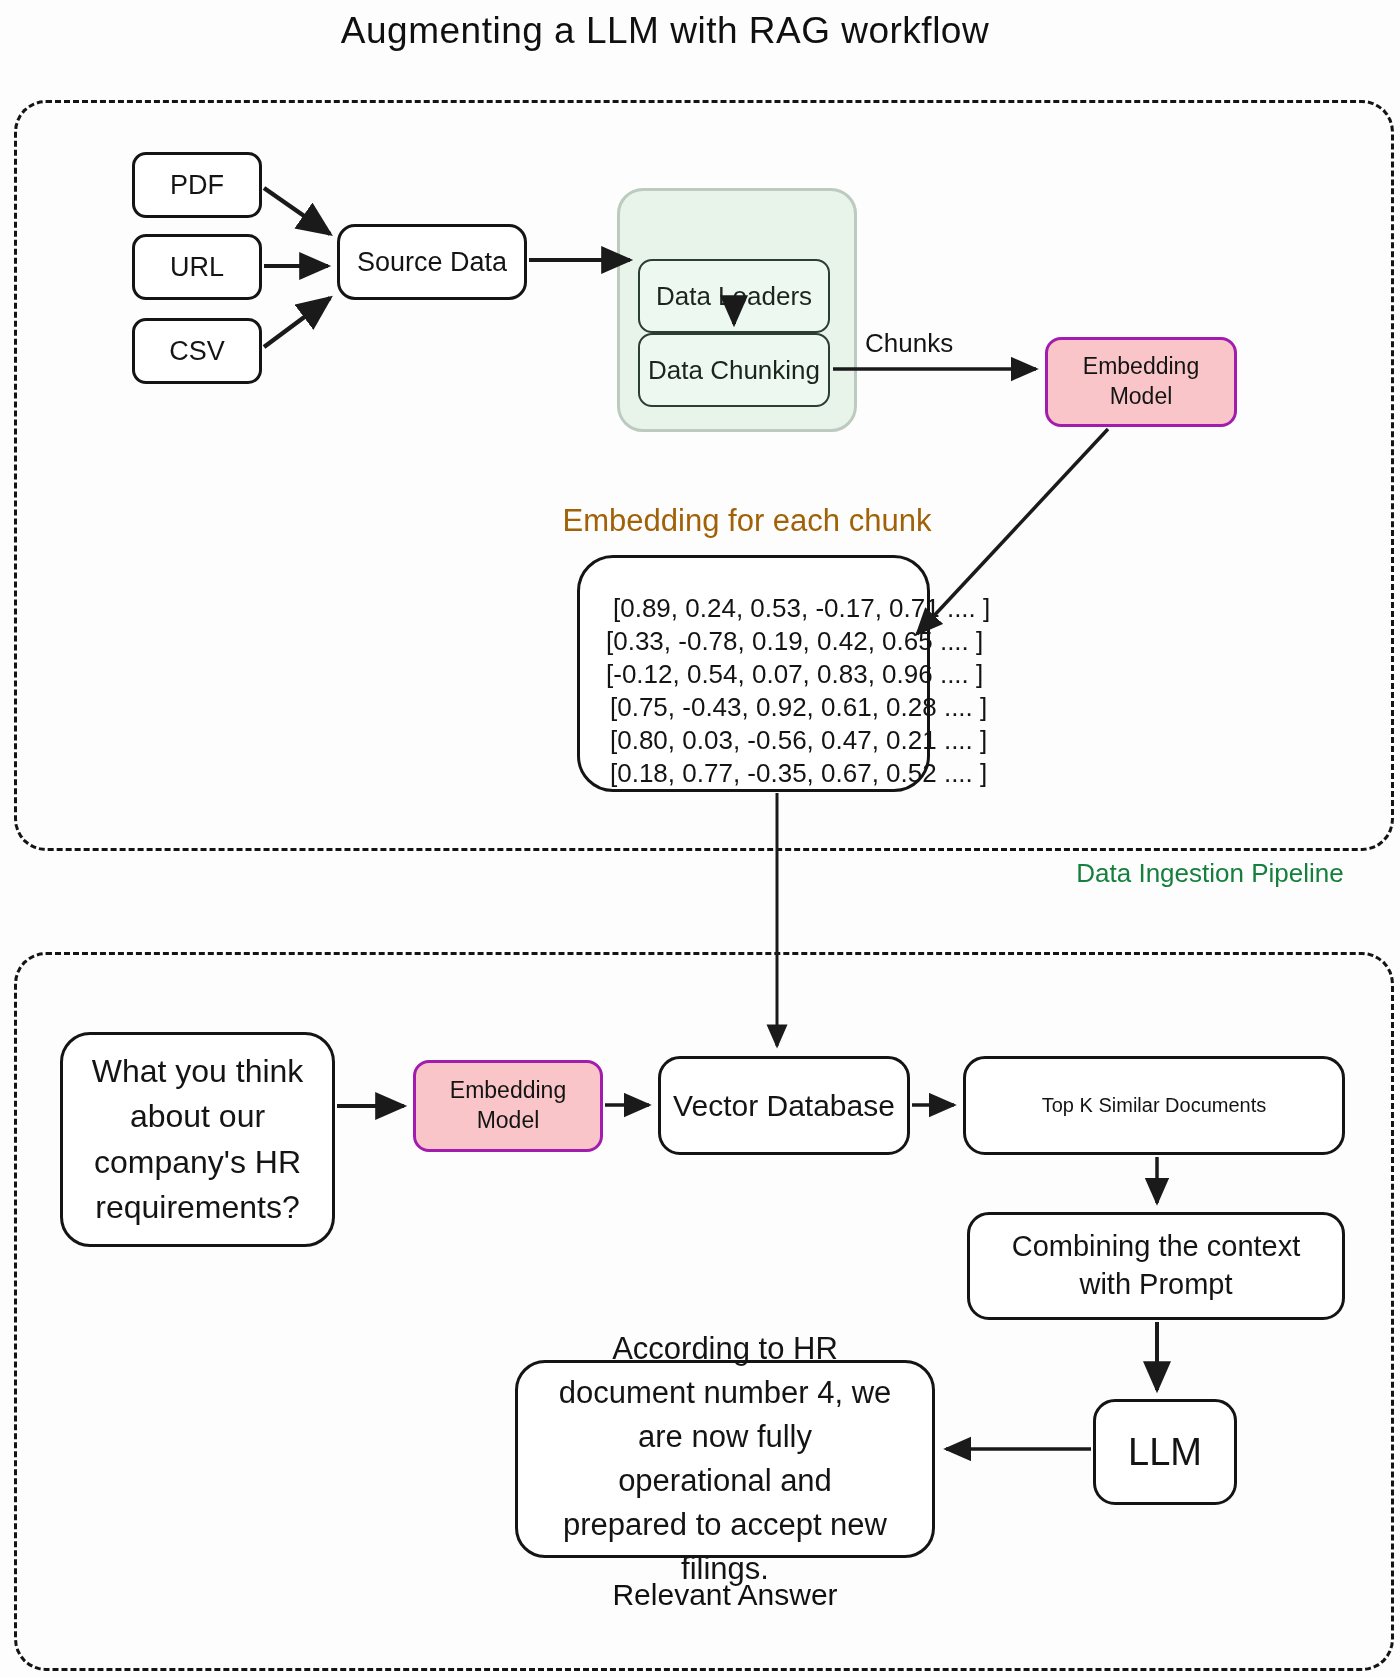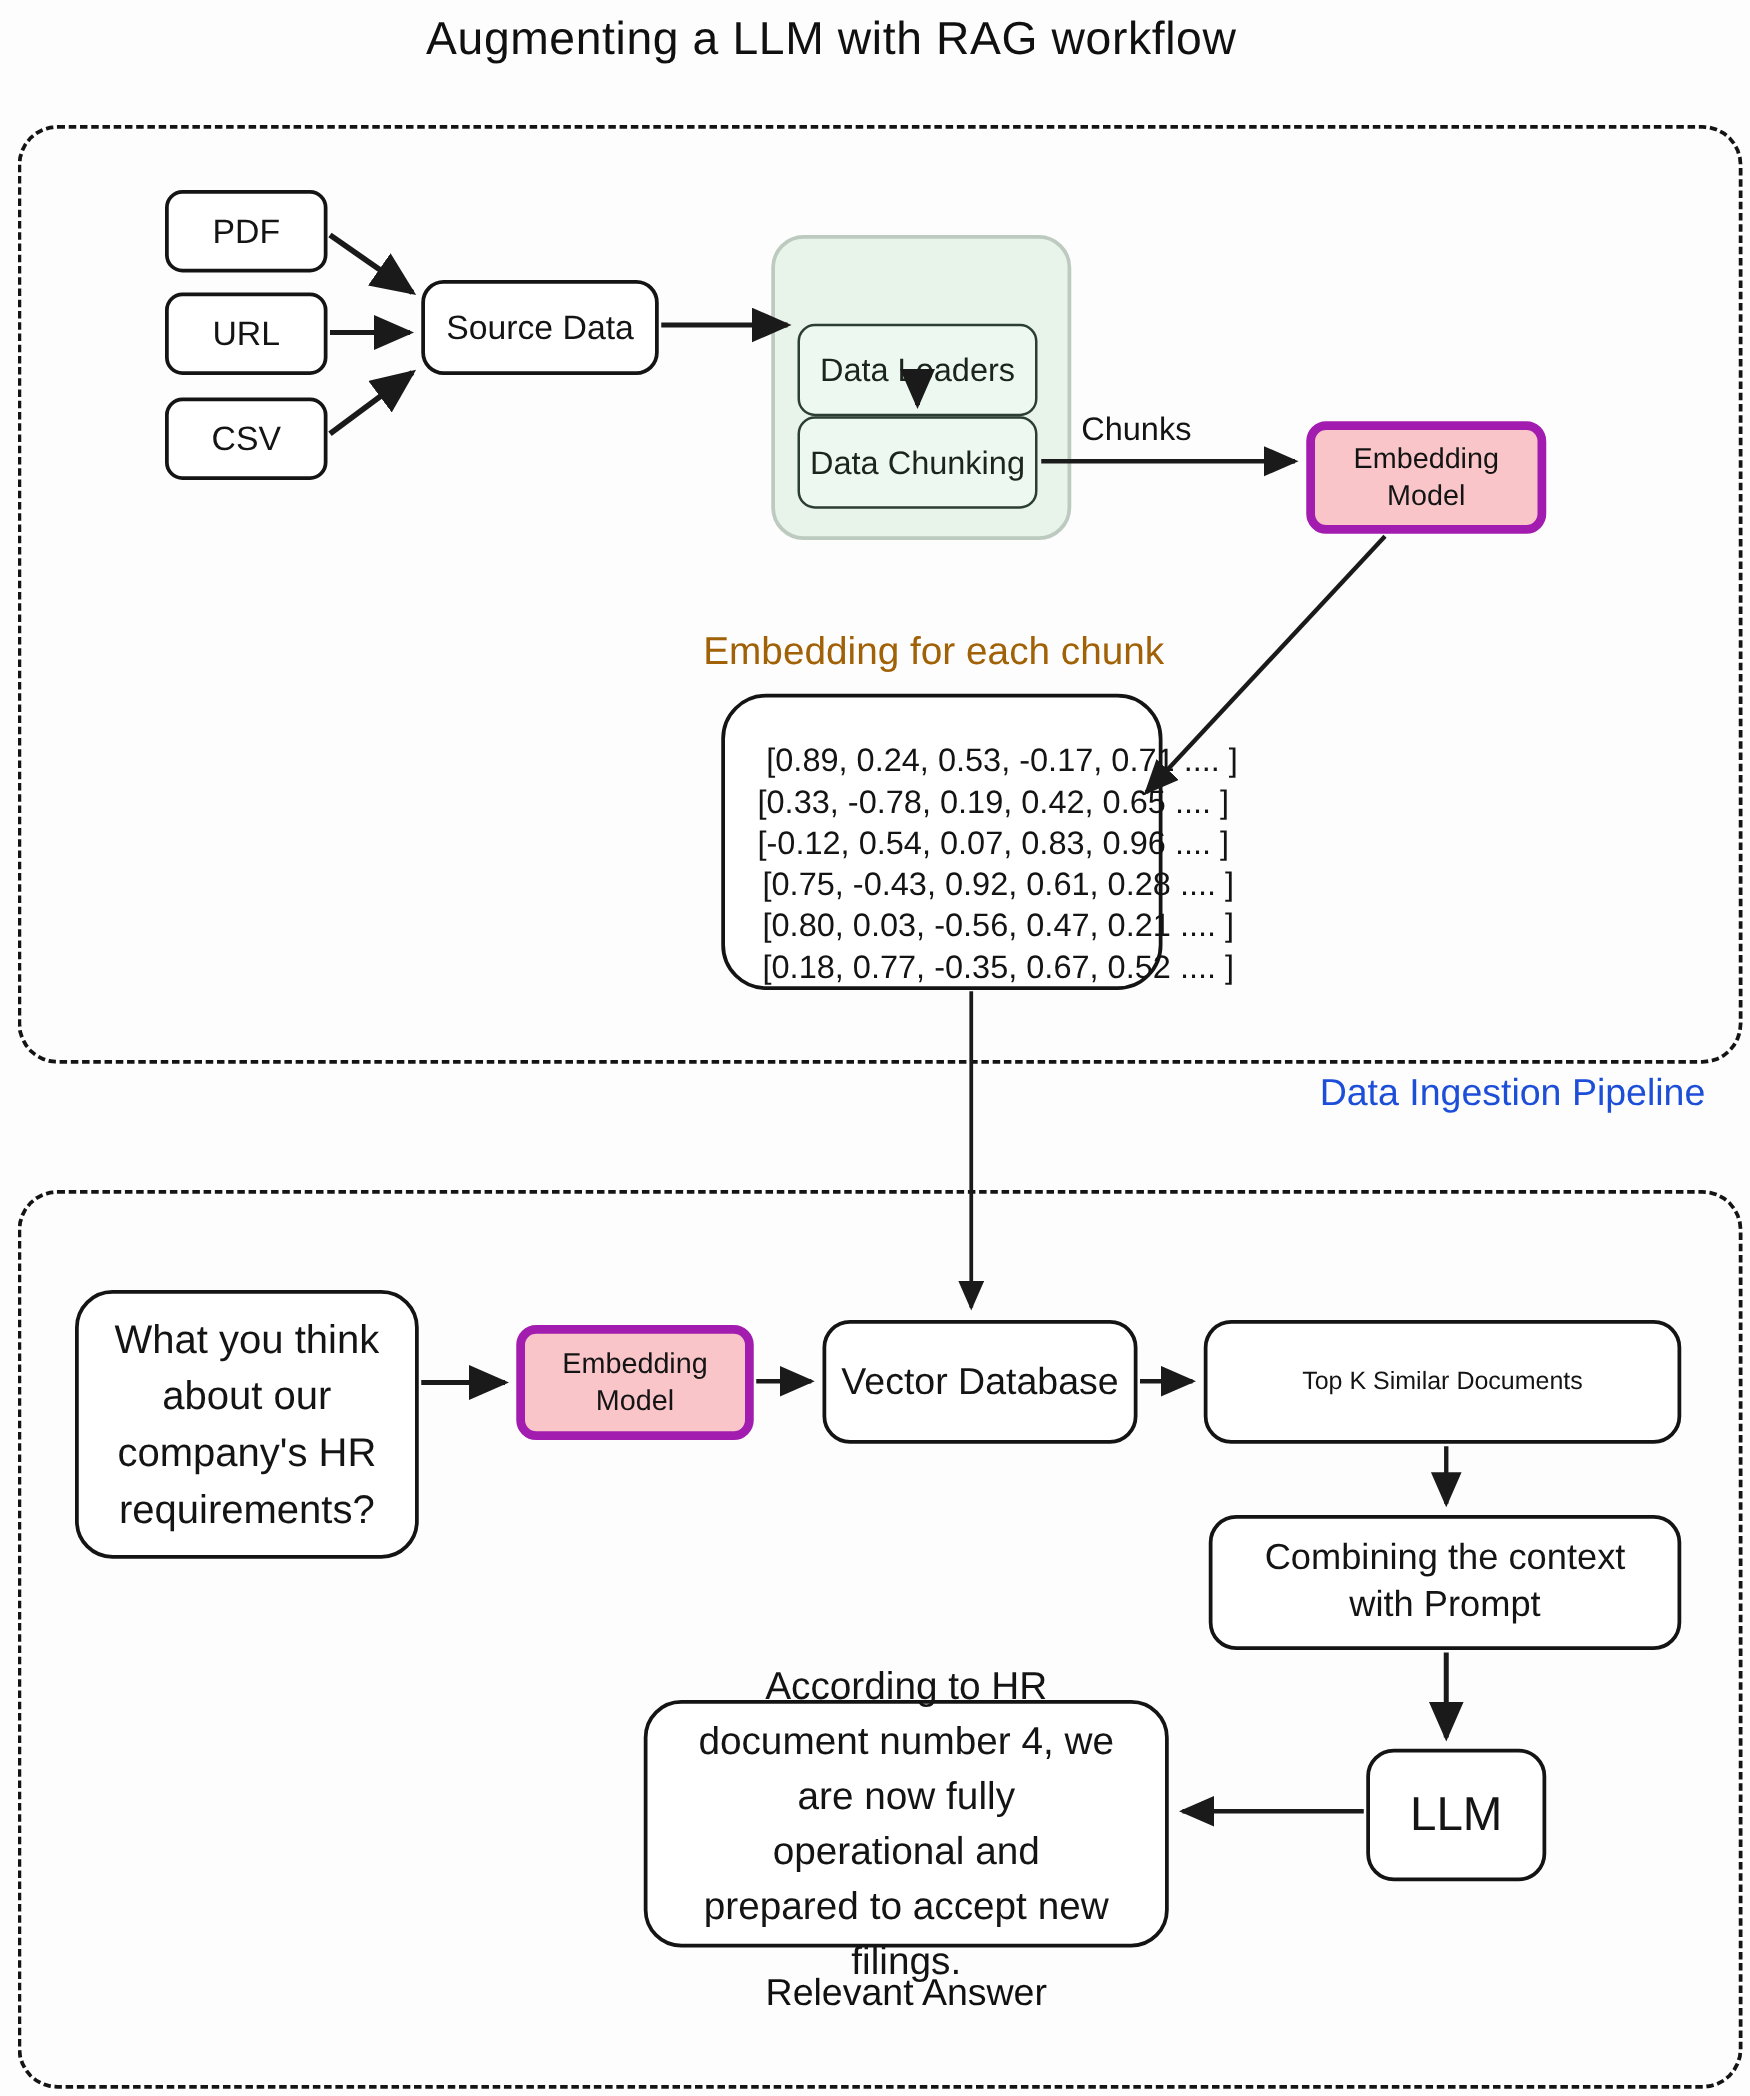--- a/index.html
+++ b/index.html
@@ -17,21 +17,21 @@
     border:3px dashed #141414;border-radius:32px;background:transparent;
   }
   .node{
     display:flex;align-items:center;justify-content:center;text-align:center;
     background:#ffffff;border:3px solid #141414;box-sizing:border-box;
   }
   .small-node{border-radius:14px;font-size:27px;}
   .mid-node{border-radius:18px;font-size:27px;}
   .big-node{border-radius:30px;font-size:31px;line-height:1.42;}
   .pink-node{
-    background:var(--pink,#f9c5c9);border:7px solid #a21caf;border-radius:16px;
+    background:var(--pink,#f9c5c9);border:3px solid #a21caf;border-radius:16px;
     display:flex;align-items:center;justify-content:center;text-align:center;
     font-size:23px;line-height:1.3;box-sizing:border-box;
   }
   #green-wrap{
     background:var(--green_fill,#e8f4ea);border:3px solid var(--green_border,#bccabf);
     border-radius:26px;box-sizing:border-box;
   }
   .green-node{
     display:flex;align-items:center;justify-content:center;text-align:center;
     background:var(--green_inner,#edf8f0);border:2.5px solid var(--green_inner_border,#2c3e33);
@@ -39,21 +39,21 @@
   }
   #chunks-label{font-size:26px;}
   #embed-title{
     width:520px;text-align:center;font-size:31px;color:#a16207;
   }
   #vector-box{
     background:#fff;border:3px solid #141414;border-radius:36px;box-sizing:border-box;
     padding:34px 0 0 26px;font-size:26px;line-height:33px;white-space:nowrap;
   }
   #ingestion-label{
-    width:360px;text-align:center;font-size:30px;color:#1d4ed8;
+    width:360px;text-align:center;font-size:26px;color:#15803d;
   }
   #relevant-answer-label{
     width:420px;text-align:center;font-size:30px;color:#101010;
   }
   #llm-node{font-size:38px;border-radius:22px;}
   svg.arrows{position:absolute;left:0;top:0;pointer-events:none;}
   svg.arrows line, svg.arrows path.shaft{stroke:#1a1a1a;fill:none;}
 </style>
 </head>
 <body>

